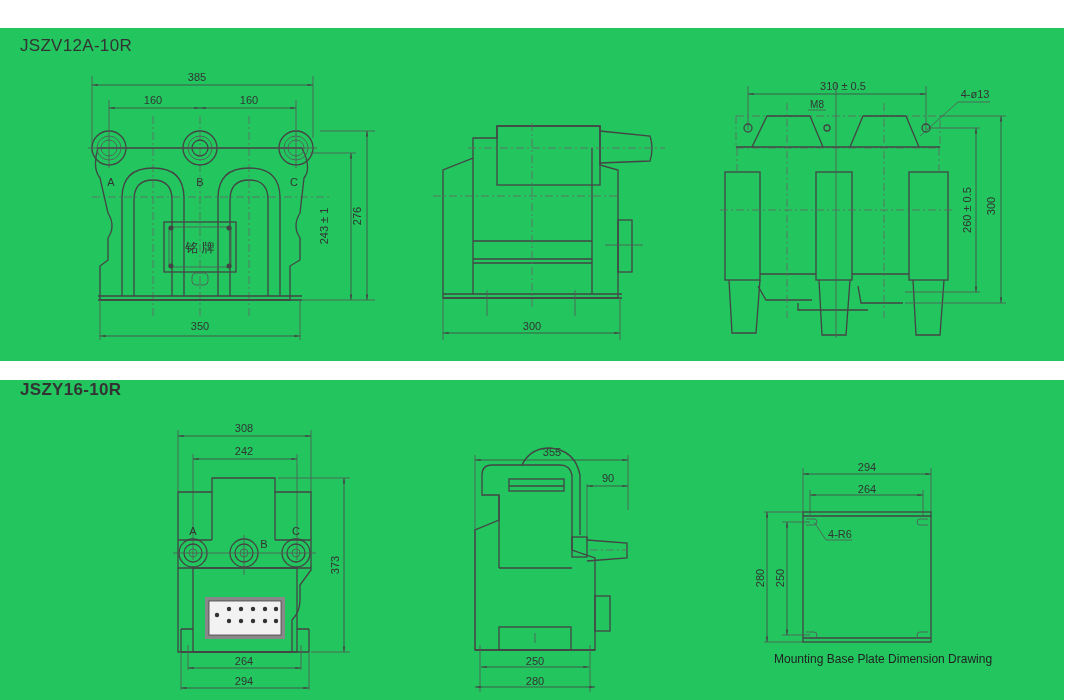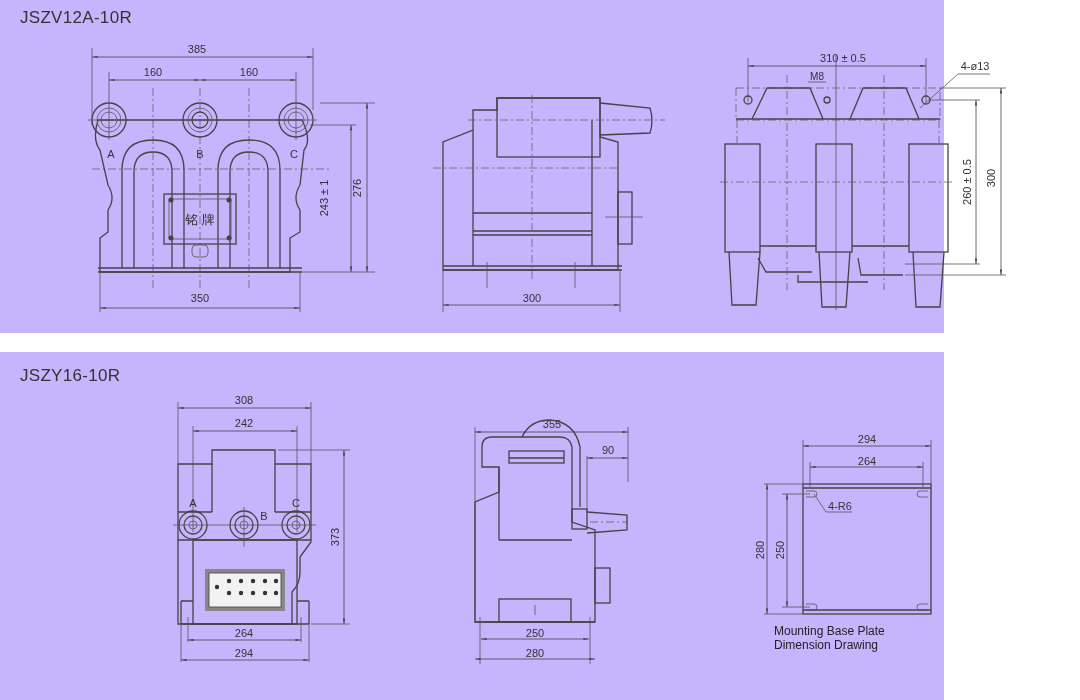--- a/index.html
+++ b/index.html
@@ -1,22 +1,22 @@
 <!DOCTYPE html>
 <html><head>
 <meta charset="utf-8">
 <style>
   html, body { margin: 0; padding: 0; background: #ffffff; }
   body { width: 1080px; height: 700px; position: relative; overflow: hidden; font-family: "Liberation Sans", sans-serif; }
-  .panel { position: absolute; left: 0; width: 944px; background: #c4b5fd; }
+  .panel { position: absolute; left: 0; width: 1064px; background: #22c55e; margin-top: 28px; }
   #panel-top { top: 0; height: 333px; }
   #panel-bottom { top: 352px; height: 348px; }
   .model-title { position: absolute; left: 20px; font-size: 17px; color: #333; letter-spacing: 0.3px; }
   #panel-top .model-title { top: 8px; }
-  #panel-bottom .model-title { top: 14px; }
+  #panel-bottom .model-title { top: 0; font-weight: bold; }
   svg.drawing { position: absolute; left: 0; top: 0; }
   svg text { font-family: "Liberation Sans", sans-serif; fill: #333; }
   .ln { stroke: #444; stroke-width: 1.3; fill: none; }
   .thin { stroke: #555; stroke-width: 0.8; fill: none; }
   .dash { stroke: #666; stroke-width: 0.8; fill: none; stroke-dasharray: 8 3 2 3; }
   .dim { stroke: #444; stroke-width: 0.8; fill: none; }
   .caption { position: absolute; left: 774px; top: 272px; font-size: 12px; color: #222; }
 </style>
 </head>
 <body>

